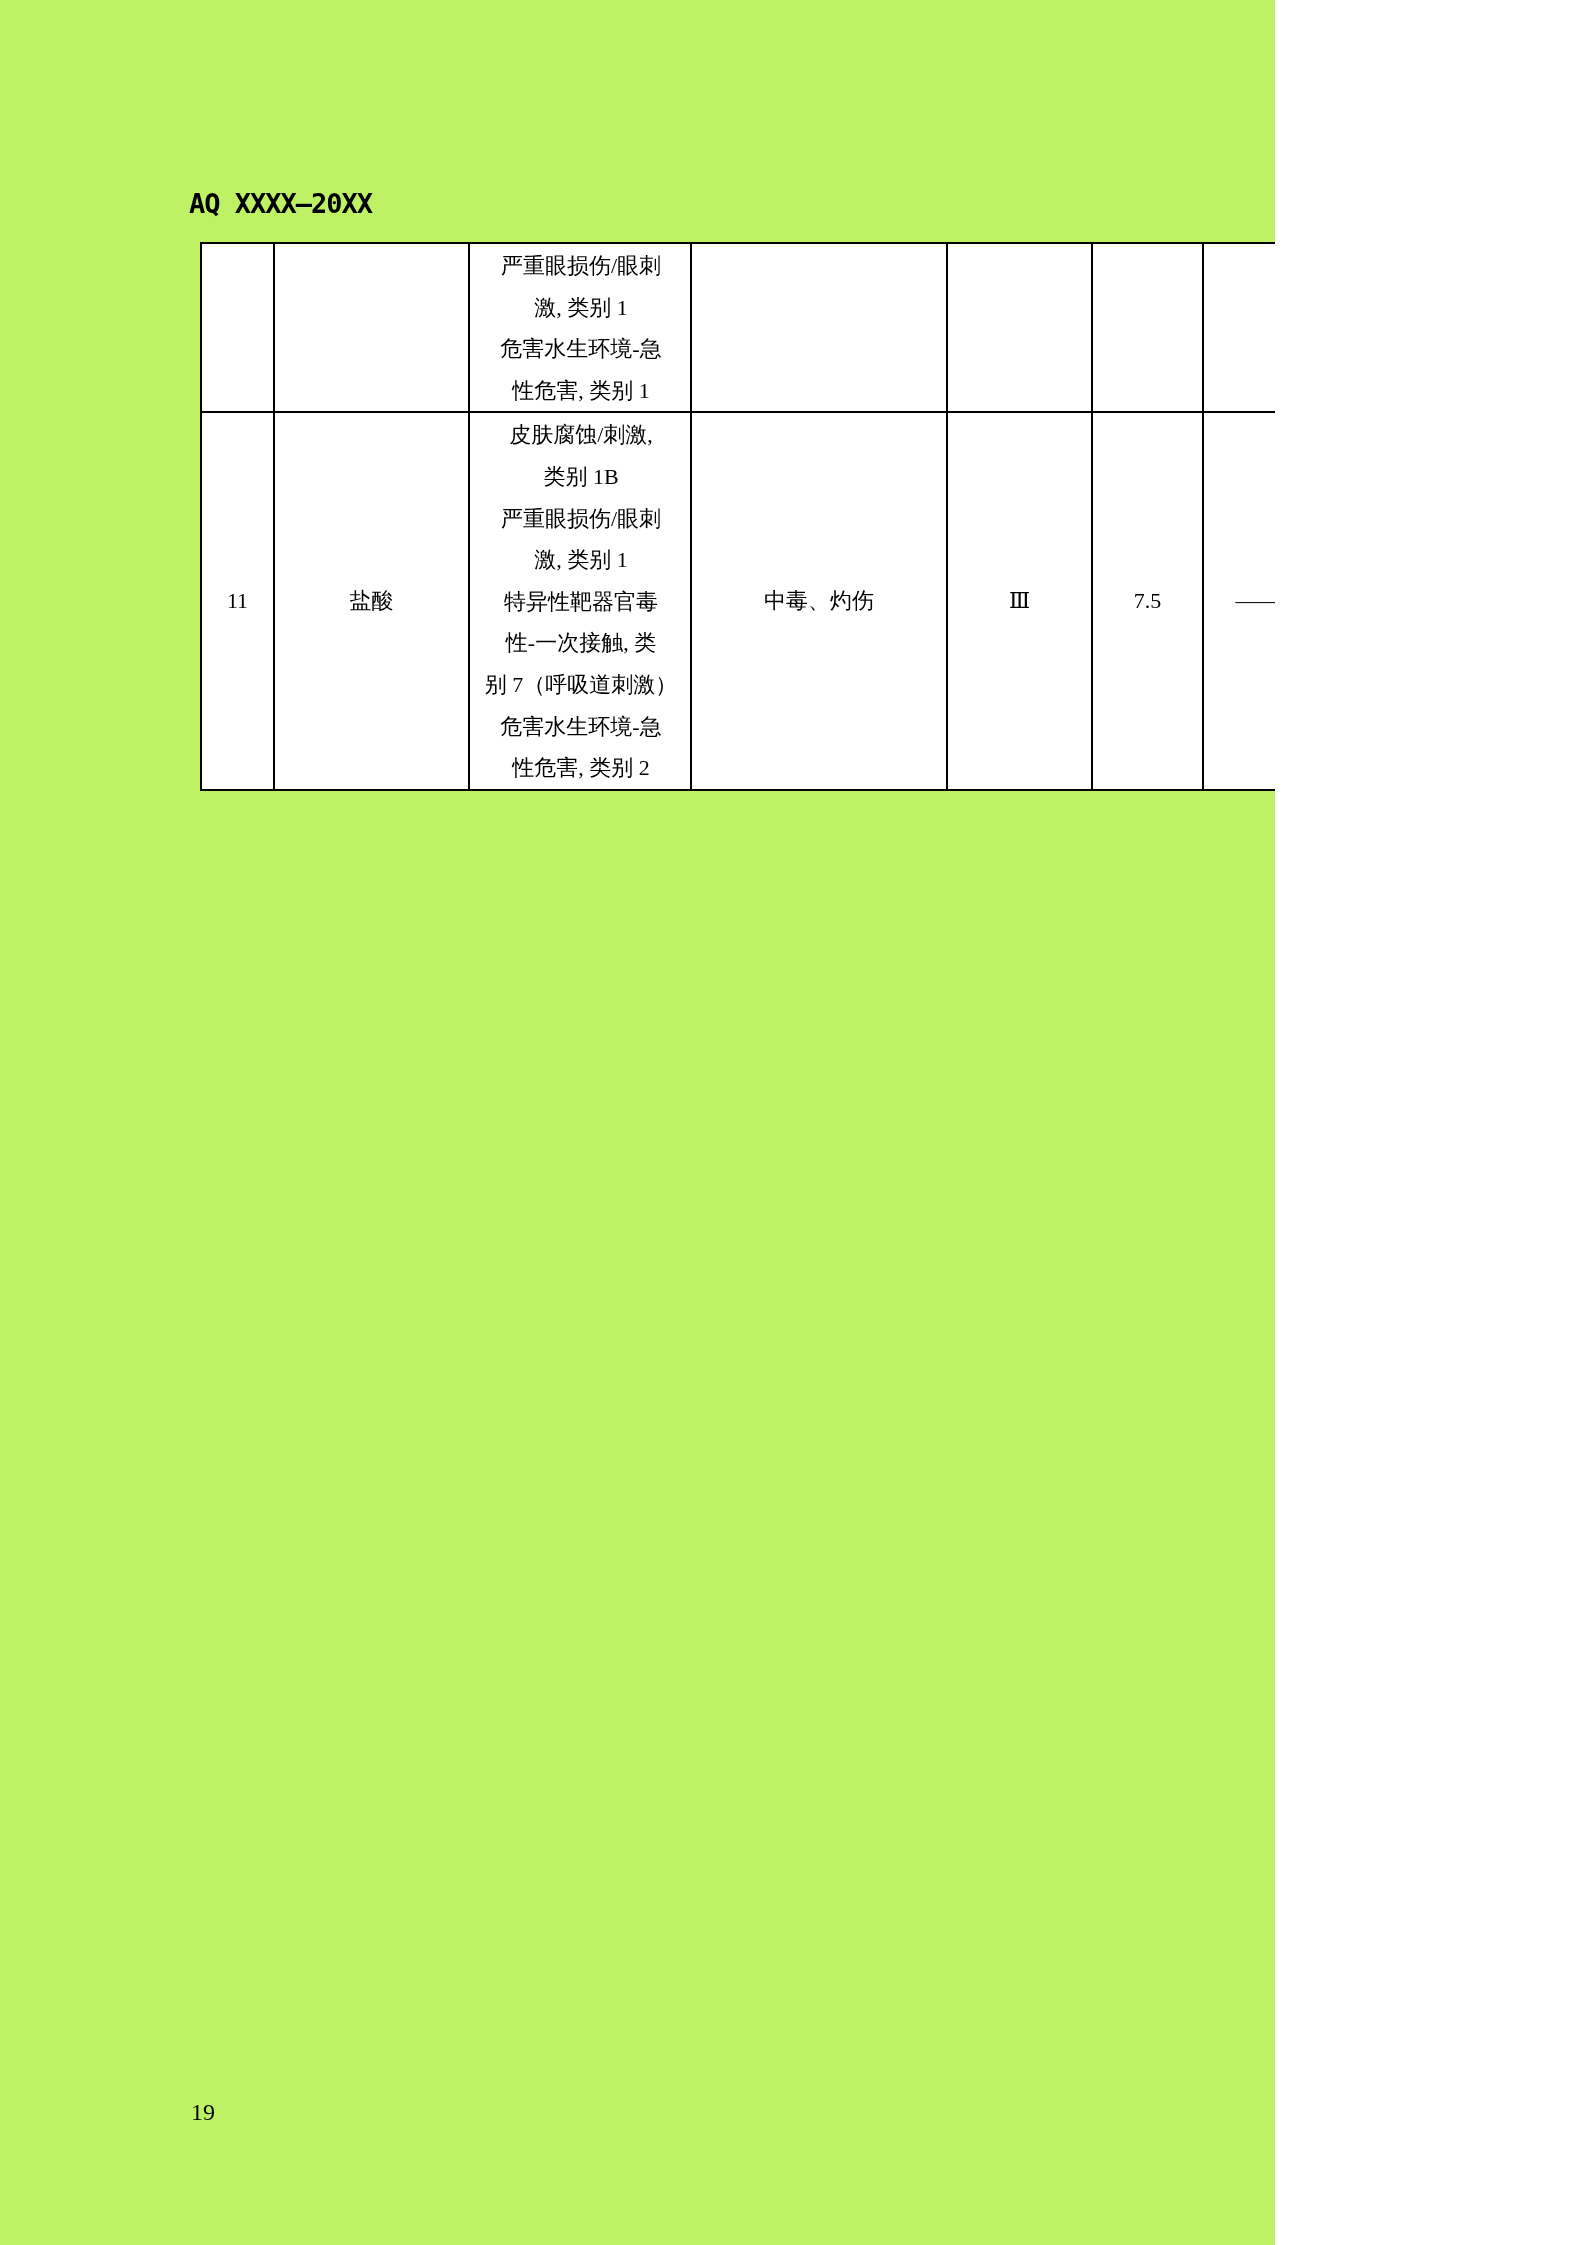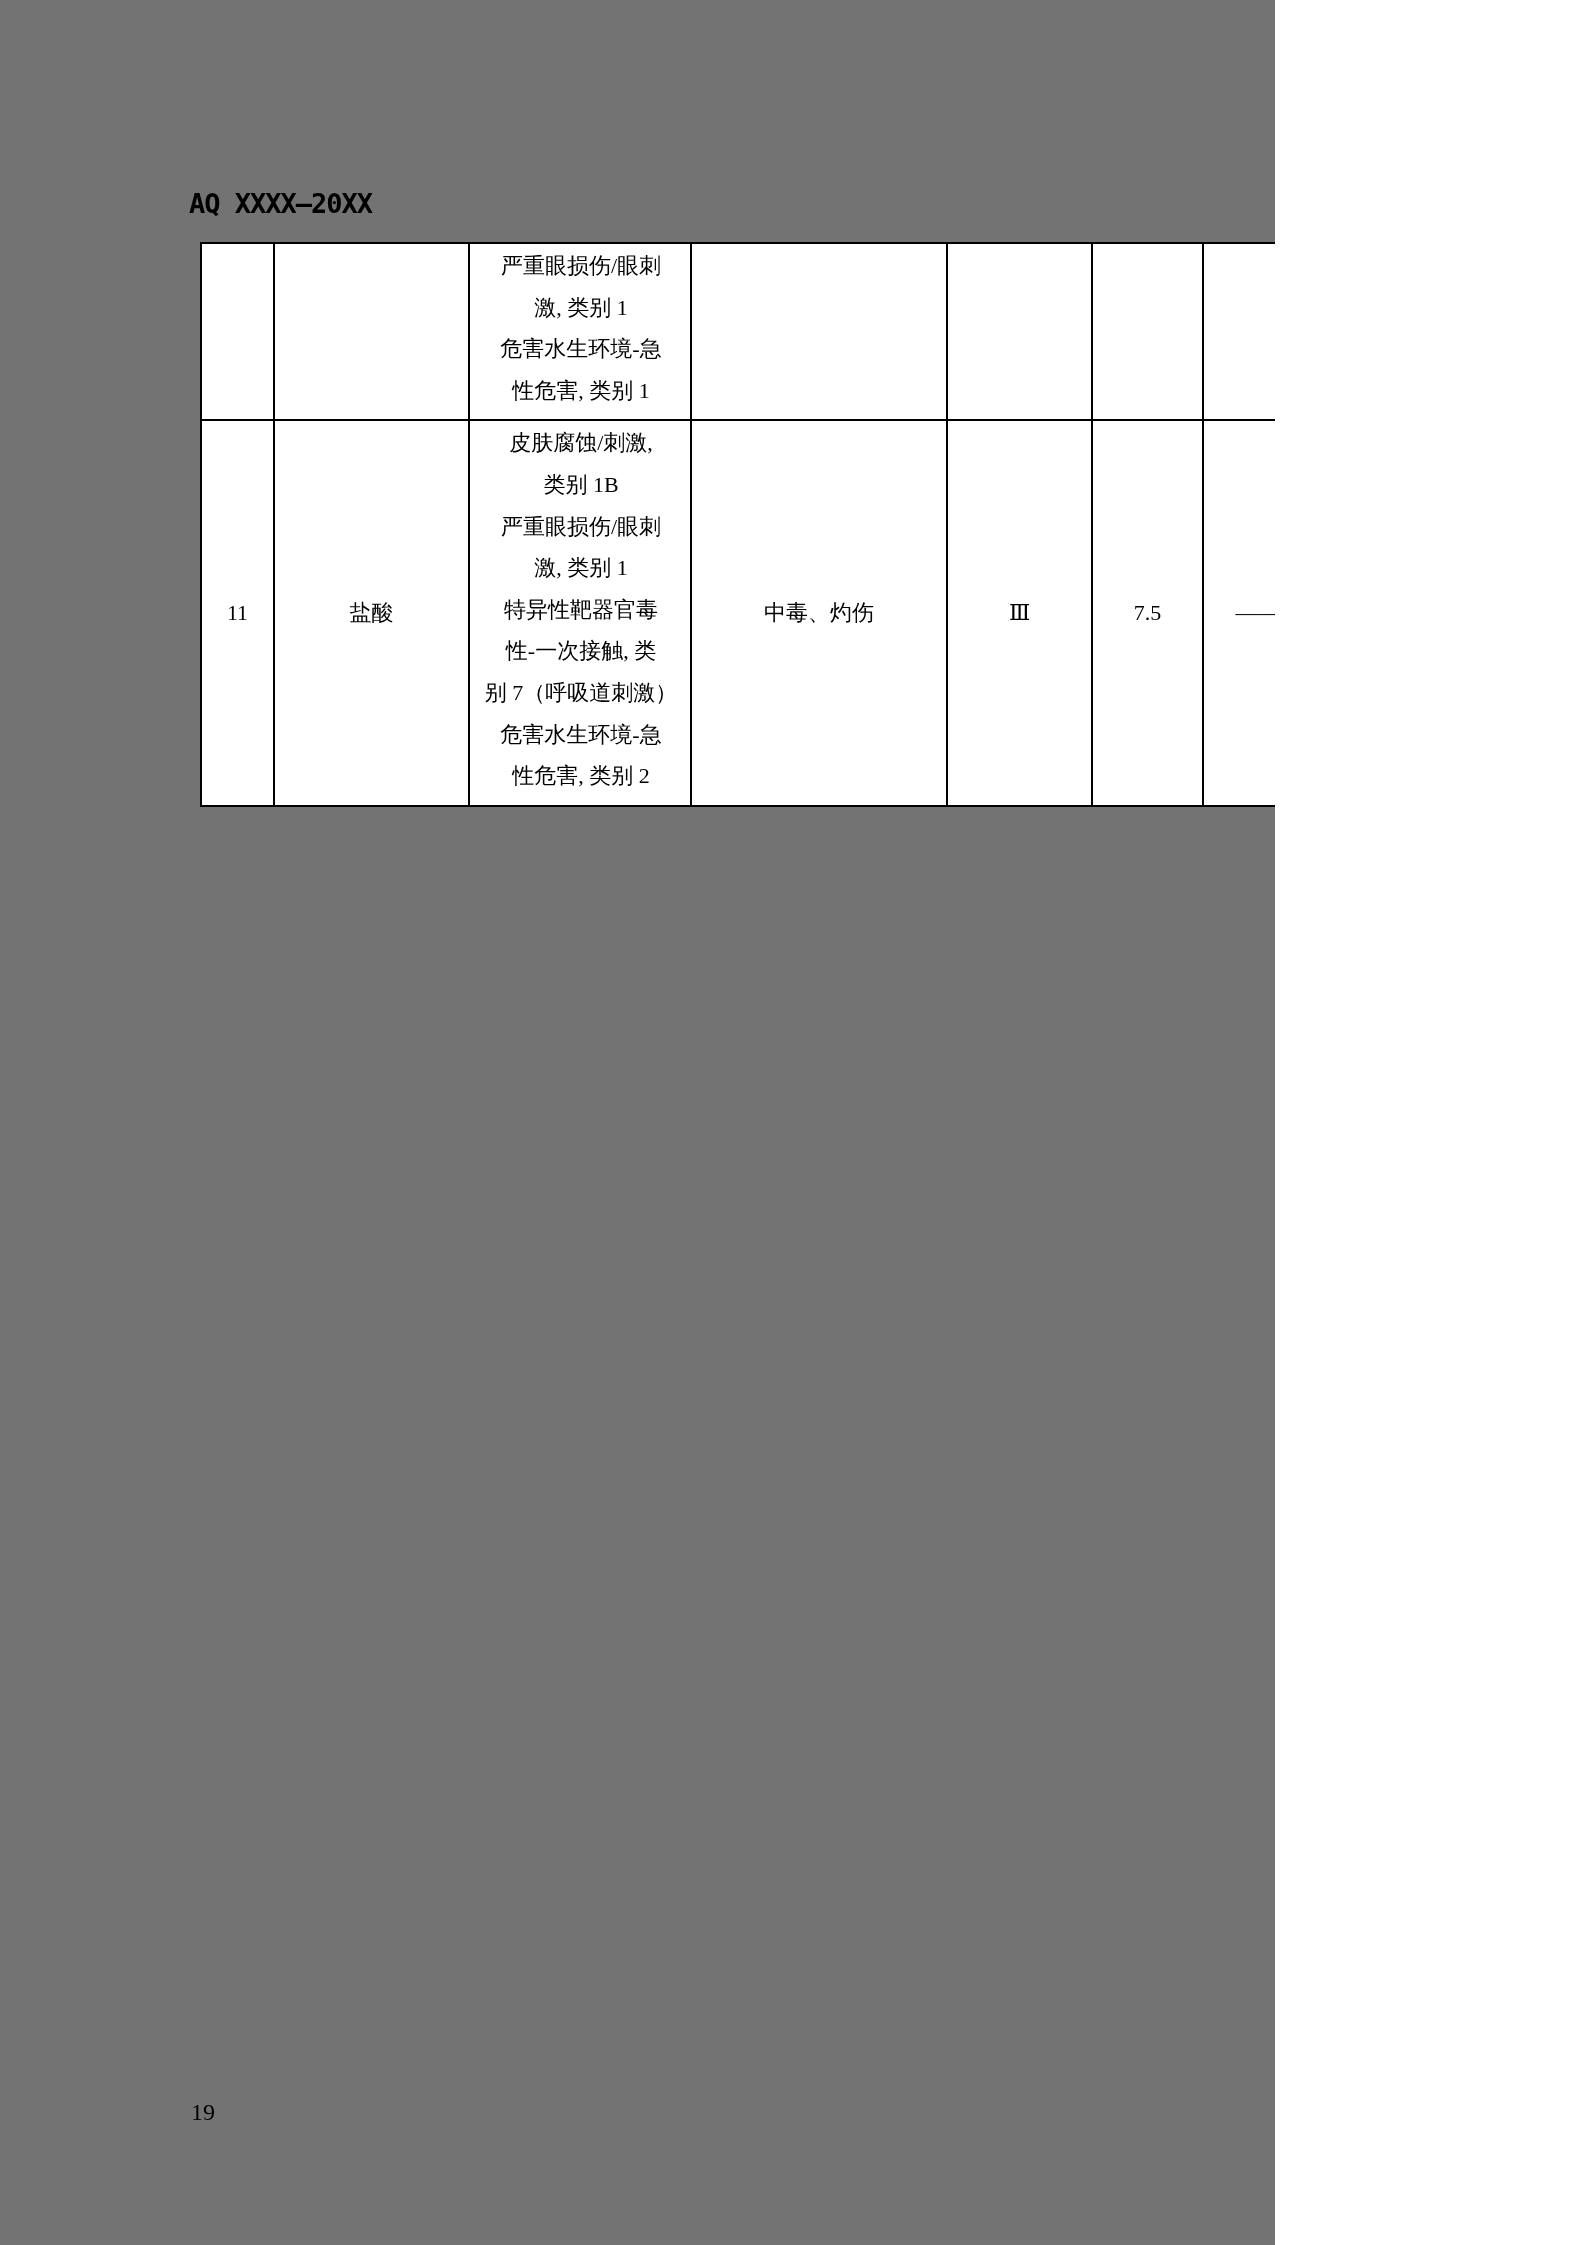--- a/index.html
+++ b/index.html
@@ -6,21 +6,21 @@
   html, body { background: #ffffff; }
   body {
     width: 1587px; height: 2245px;
     font-family: "Liberation Serif", "DejaVu Serif", serif;
     color: #000000;
     position: relative;
   }
   .page {
     position: absolute; left: 0; top: 0;
     width: 1275px; height: 2245px;
-    background: #737373;
+    background: #bef264;
     overflow: hidden;
   }
   .doc-header {
     position: absolute;
     left: 189px; top: 188px;
     font-family: "DejaVu Sans Mono", "Liberation Sans", monospace;
     font-weight: bold;
     font-size: 27px;
     letter-spacing: -1px;
     color: #000000;
@@ -40,21 +40,21 @@
     vertical-align: middle;
     overflow: hidden;
     background: #ffffff;
   }
   tr.row-cont  { height: 168px; }
   tr.row-main  { height: 375px; }
   td.cell-text {
     text-align: left;
     vertical-align: top;
     white-space: pre-line;
-    padding: 1px 11px 8px 13px;
+    padding: 1px 11px 0 13px;
     line-height: 41.6px;
     font-size: 22px;
   }
   .page-number {
     position: absolute;
     left: 191px; top: 2099px;
     font-size: 24px;
     font-family: "Liberation Serif", "DejaVu Serif", serif;
   }
 </style>

